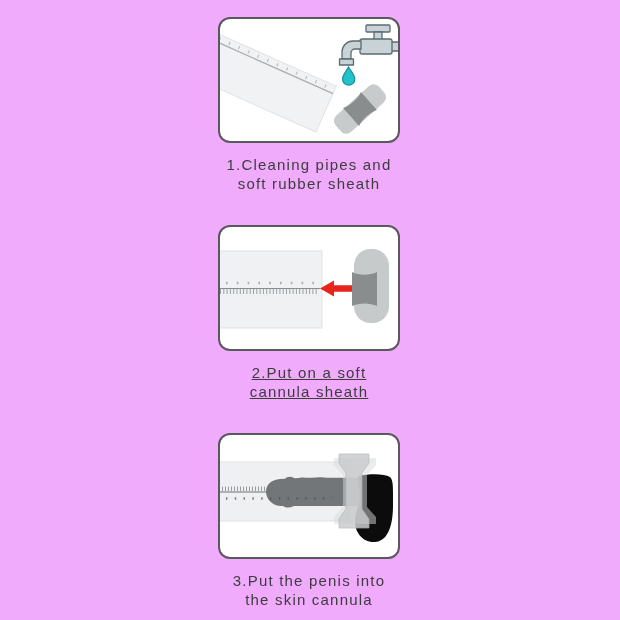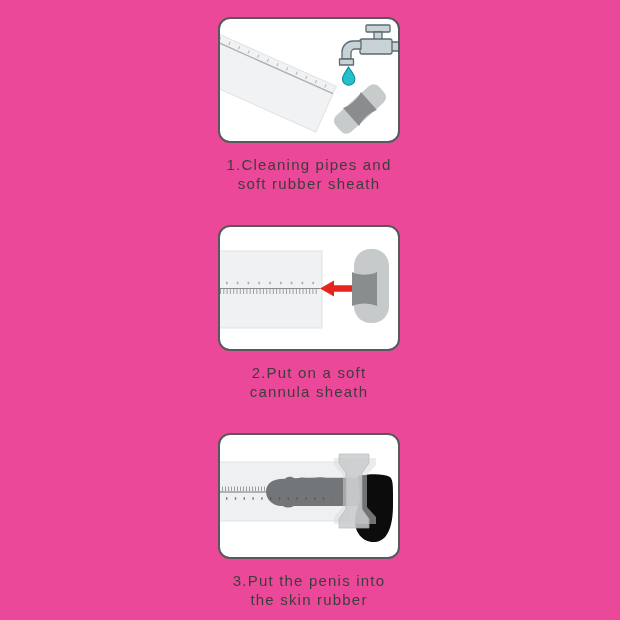--- a/index.html
+++ b/index.html
@@ -1,24 +1,24 @@
 <!DOCTYPE html>
 <html><head>
 <meta charset="utf-8">
 <style>
   html,body{margin:0;padding:0;background:#ffffff;}
-  .canvas{position:relative;width:620px;height:620px;background:#ec4899;overflow:hidden;
+  .canvas{position:relative;width:620px;height:620px;background:#f0abfc;overflow:hidden;
           font-family:"Liberation Sans", sans-serif;}
   .panel{position:absolute;left:218px;width:182px;height:126px;box-sizing:border-box;
          border:2px solid #57595c;border-radius:12px;background:#ffffff;overflow:hidden;}
   .panel svg{display:block;width:178px;height:122px;}
   .p1{top:17px;} .p2{top:225px;} .p3{top:433px;}
   .caption{position:absolute;left:159px;width:300px;text-align:center;color:#3d3d3d;
            font-size:15px;line-height:19px;letter-spacing:1.2px;}
-  .c1{top:155px;} .c2{top:363px;} .c3{top:571px;}
+  .c1{top:155px;} .c2{top:363px;text-decoration:underline;} .c3{top:571px;}
 </style>
 </head>
 <body>
 
 <div class="canvas">
 
   <section>
     <div class="panel p1">
       <svg viewBox="0 0 178 122">
         <g transform="translate(-8,12) rotate(24)">
@@ -86,17 +86,17 @@
         <path d="M138,41 C150,38.5 164,38.5 170,42 C173,44.5 173,52 173,58 L173,70
                  C173,93 167,106 155,107 C143,108 135,97.5 135,86.5 C135,77 140,69 140,62 Z" fill="#0c0c0c"></path>
         <g>
           <path d="M114,23 H156 V30 L147,40 V72 L156,82 V89 H114 V82 L123,72 V40 L114,30 Z" fill="#d8dadb" opacity="0.5"></path>
           <path d="M119,19 H149 V28 L142,38 V74 L149,84 V93 H119 V84 L126,74 V38 L119,28 Z" fill="#c9cccd" opacity="0.85" stroke="#b3b6b8" stroke-width="0.8"></path>
         </g>
       </svg>
     </div>
     <div class="caption c3">
       <div>3.Put the penis into</div>
-      <div>the skin rubber</div>
+      <div>the skin cannula</div>
     </div>
   </section>
 
 </div>
 
 </body></html>

